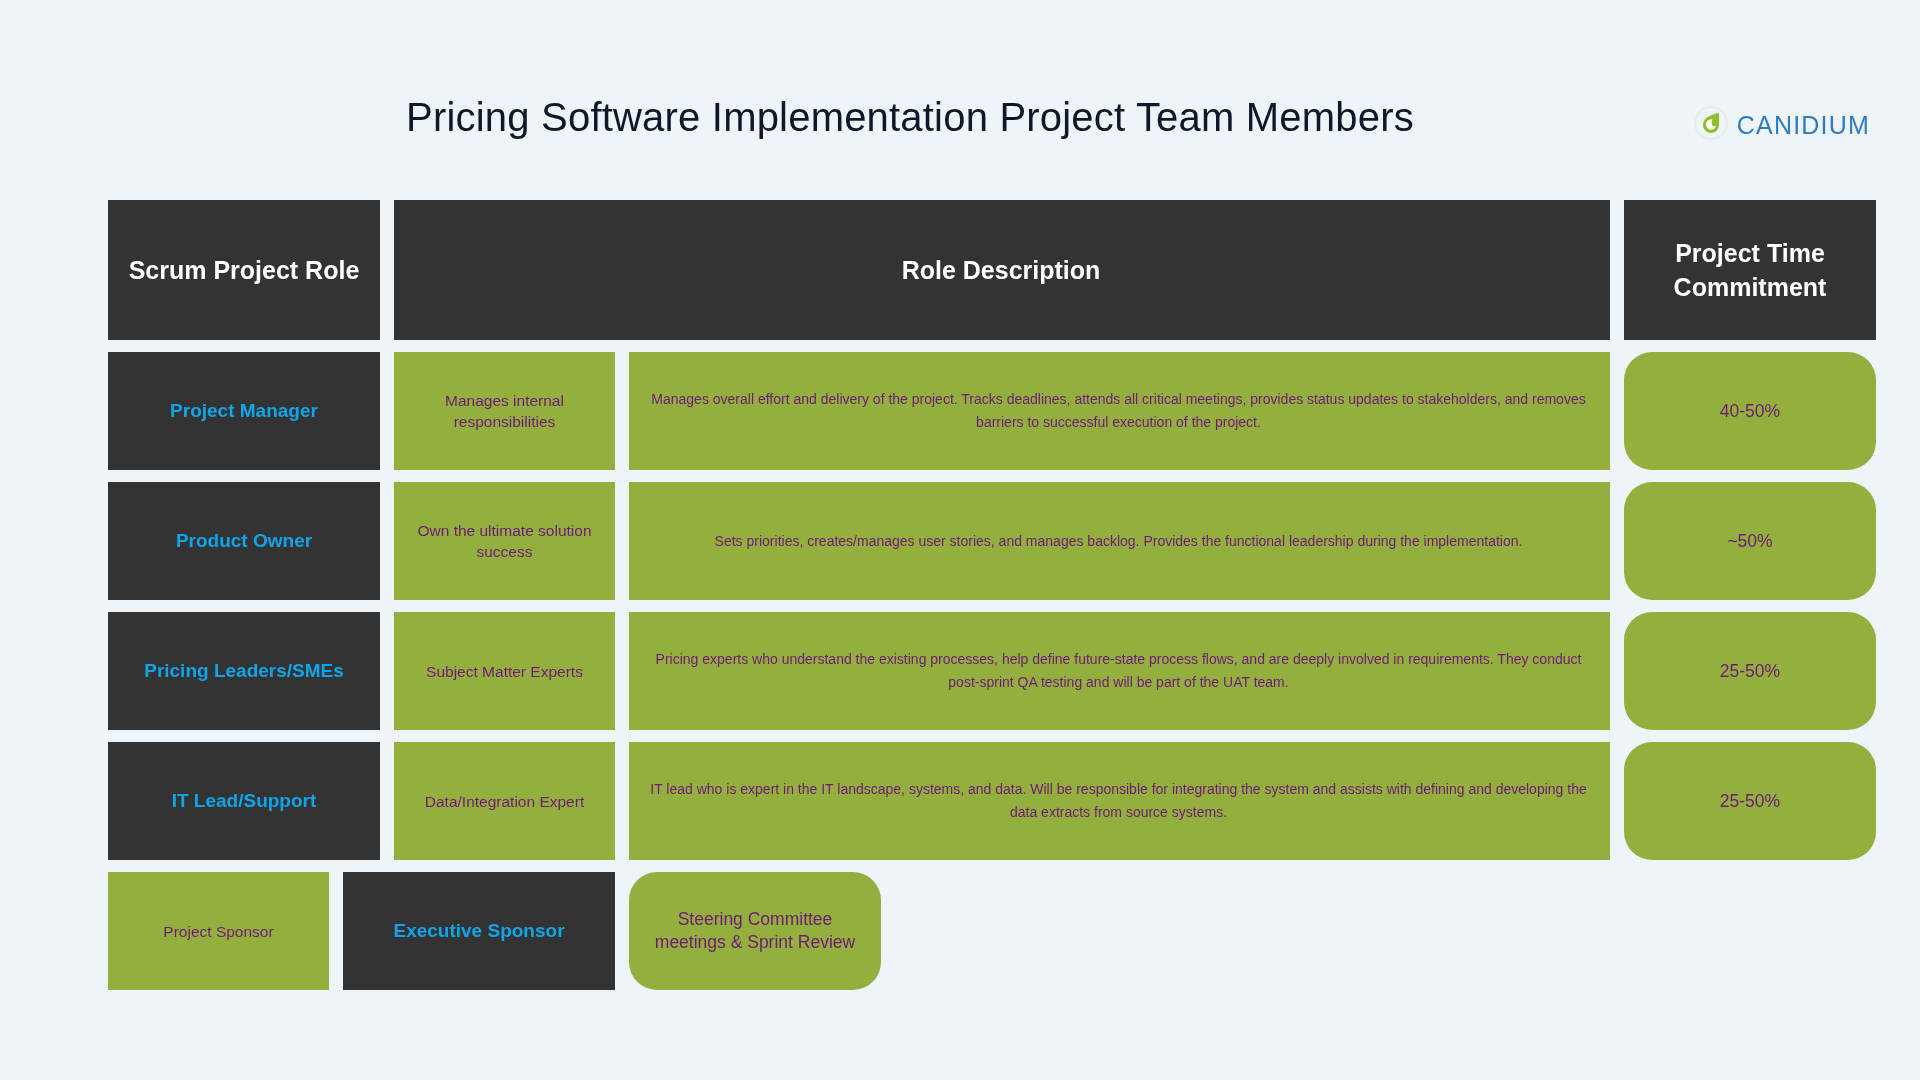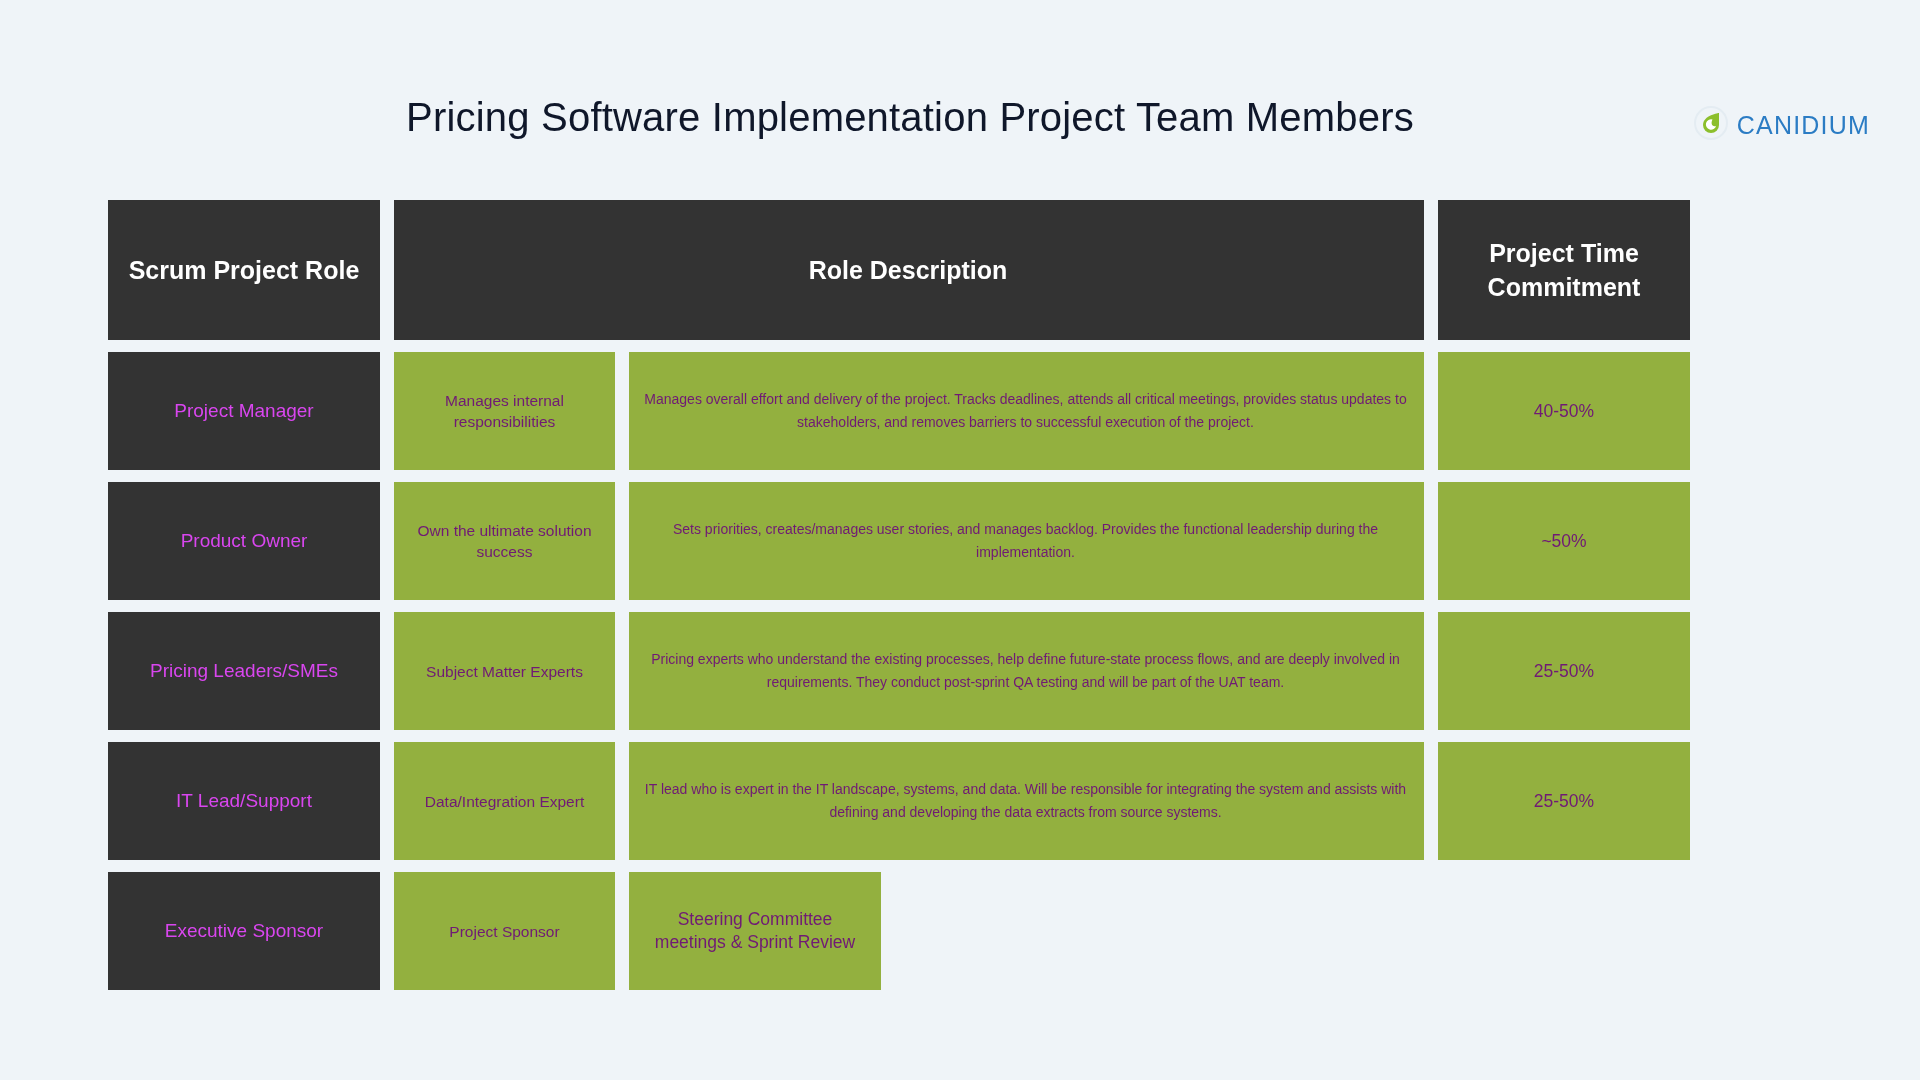--- a/index.html
+++ b/index.html
@@ -68,21 +68,21 @@
     letter-spacing: 1.2px;
     line-height: 30px;
     white-space: nowrap;
   }
 
   
   .table {
     position: absolute;
     left: 108px;
     top: 200px;
-    width: 1582px;
+    width: 1768px;
   }
 
   .row {
     display: flex;
     width: 100%;
     gap: 14px;
     margin-bottom: 12px;
   }
 
   .row:last-child { margin-bottom: 0; }
@@ -109,35 +109,35 @@
     font-size: 25px;
     font-weight: bold;
     line-height: 34px;
   }
 
   
   .body-row .cell { height: 118px; }
 
   .role-cell {
     background: #333333;
-    color: #d946ef;
+    color: #0ea5e9;
     font-size: 19px;
-    font-weight: 400;
+    font-weight: 700;
     line-height: 26px;
   }
 
   .green-cell {
     background: #93b03f;
     color: #701a75;
     line-height: 21px;
   }
 
   .purpose-cell { font-size: 15.5px; }
   .desc-cell    { font-size: 14px; line-height: 23px; }
-  .time-cell    { font-size: 17.5px; line-height: 23px; }
+  .time-cell    { font-size: 17.5px; line-height: 23px; border-radius: 28px; }
 
   .cell-text { display: block; }
 </style>
 </head>
 <body>
 
 <div class="page">
 
   <div class="header">
     <div class="page-title">Pricing Software Implementation Project Team Members</div>
@@ -222,25 +222,25 @@
       </div>
       <div class="cell c3 green-cell desc-cell">
         <span class="cell-text">IT lead who is expert in the IT landscape, systems, and data. Will be responsible for integrating the system and assists with defining and developing the data extracts from source systems.</span>
       </div>
       <div class="cell c4 green-cell time-cell">
         <span class="cell-text">25-50%</span>
       </div>
     </div>
 
     <div class="row body-row">
+      <div class="cell c2 green-cell purpose-cell">
+        <span class="cell-text">Project Sponsor</span>
+      </div>
       <div class="cell c1 role-cell">
         <span class="cell-text">Executive Sponsor</span>
-      </div>
-      <div class="cell c2 green-cell purpose-cell">
-        <span class="cell-text">Project Sponsor</span>
       </div>
       <div class="cell c4 green-cell time-cell">
         <span class="cell-text">Steering Committee meetings &amp; Sprint Review</span>
       </div>
     </div>
 
   </div>
 </div>
 
 </body></html>

